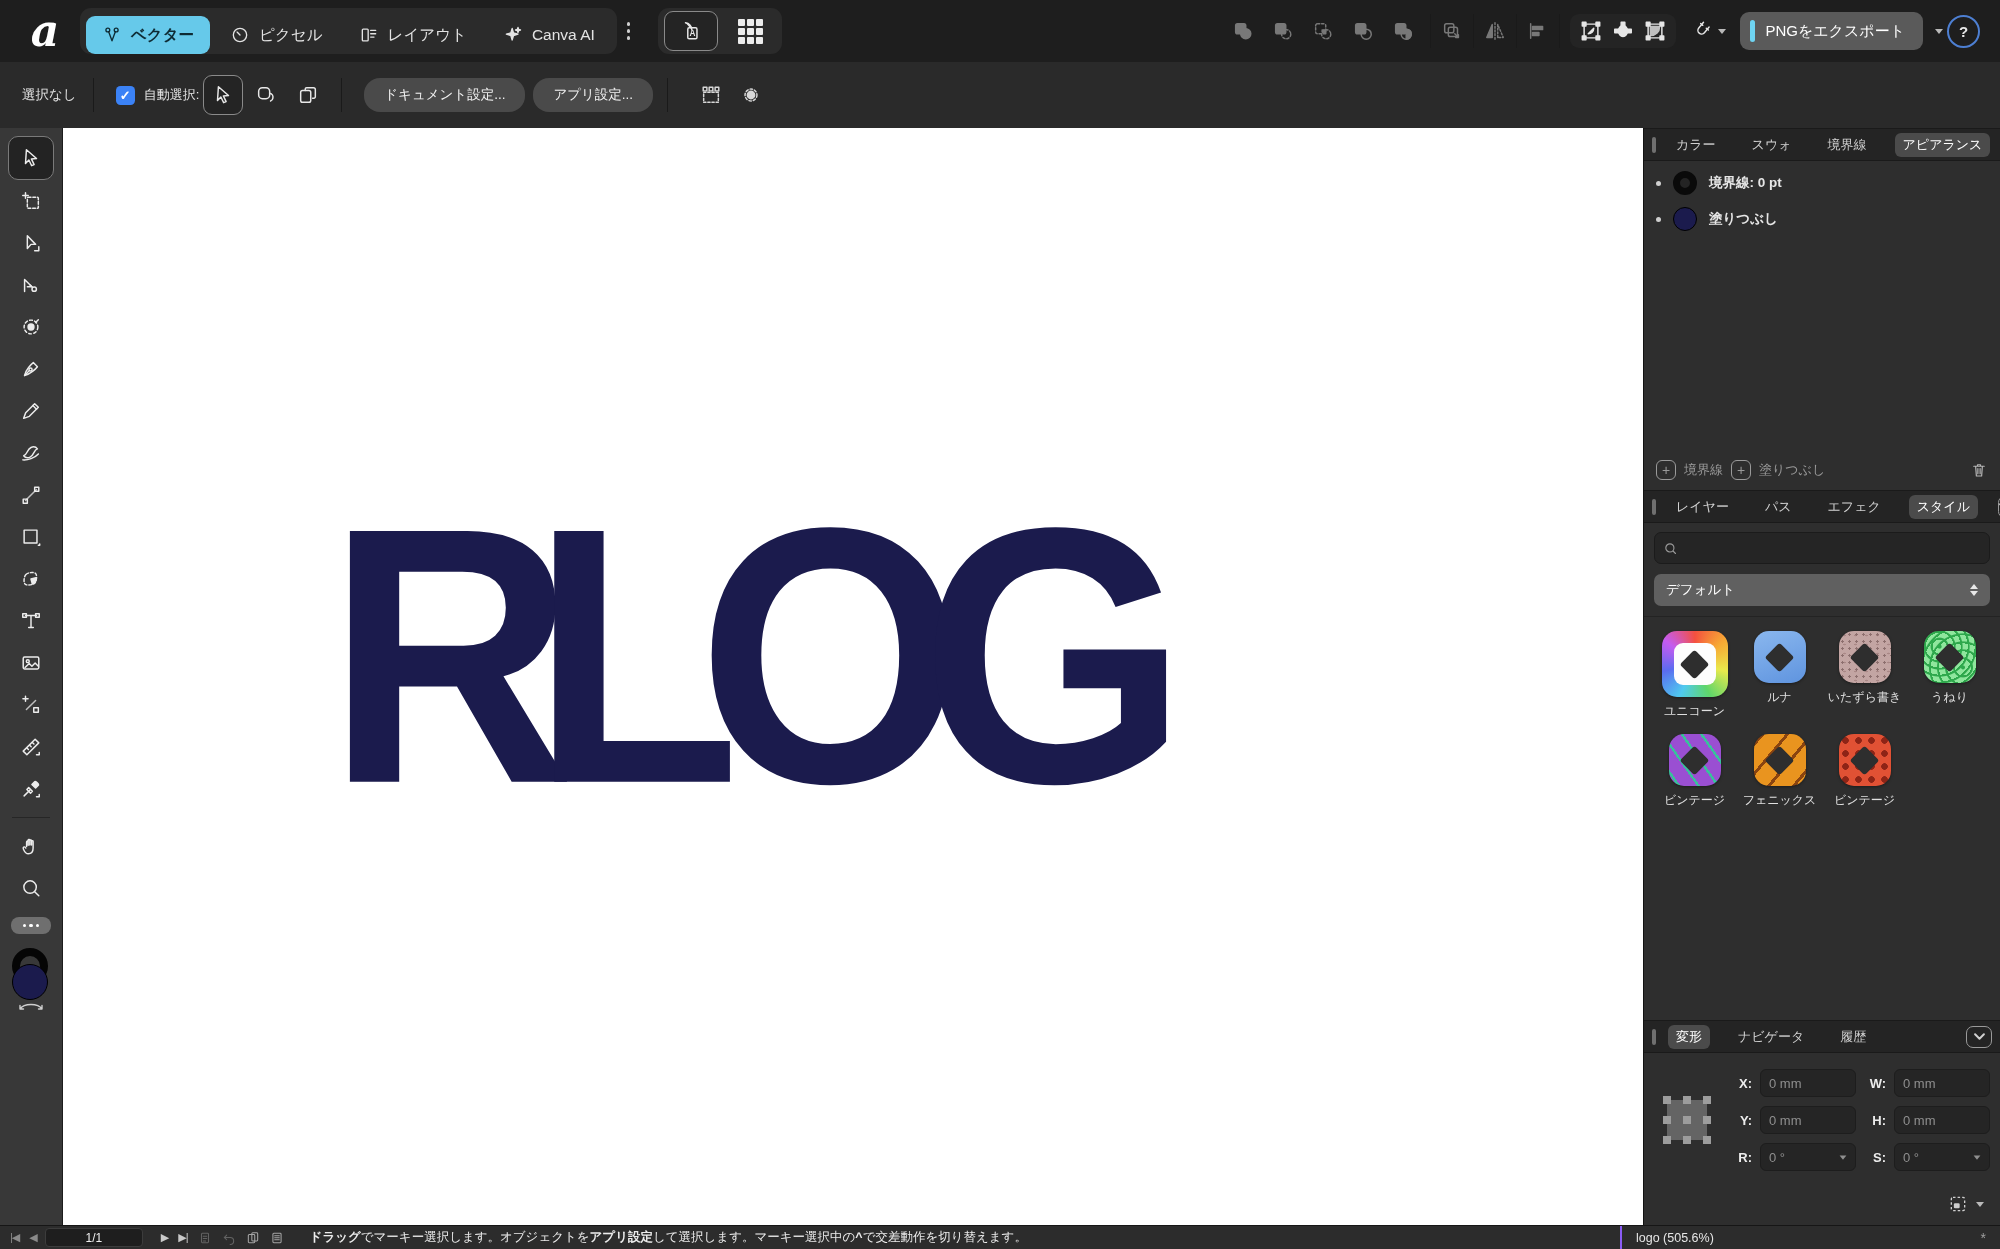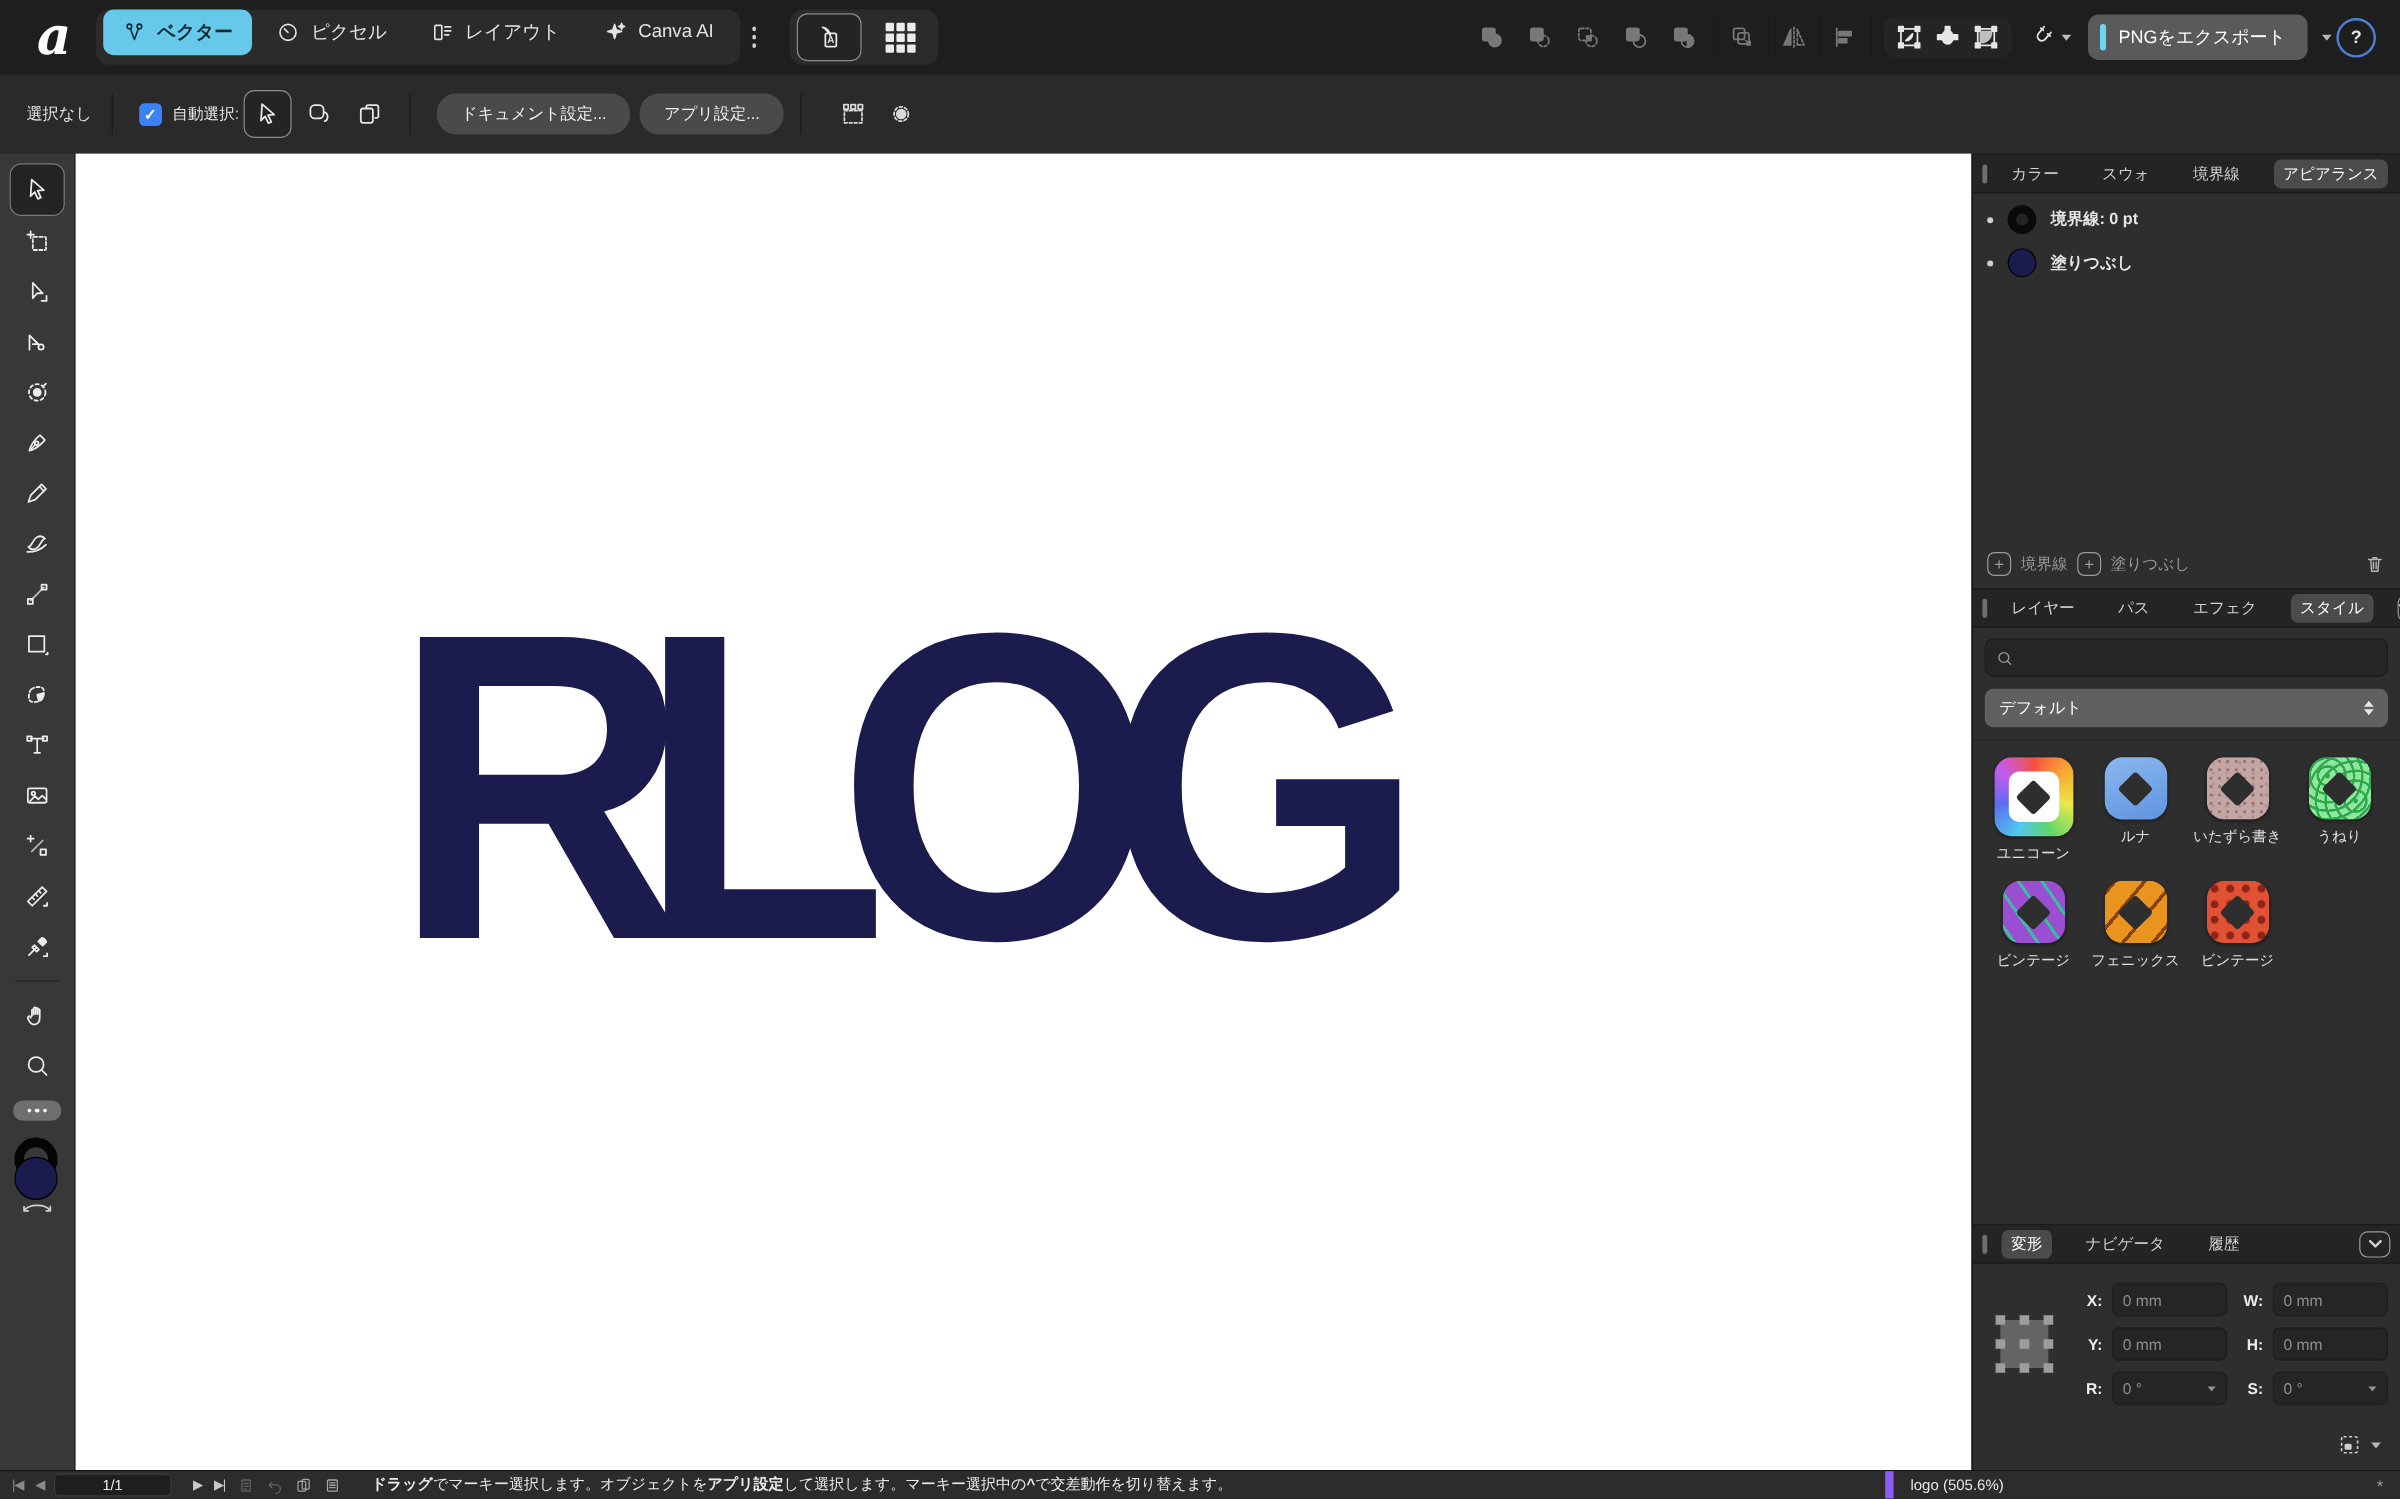--- a/index.html
+++ b/index.html
@@ -14,21 +14,21 @@
        stroke-linecap:round;stroke-linejoin:round;fill:none;}
   .ic text{stroke:none;fill:currentColor;}
 
   
   .topbar{position:absolute;left:0;top:0;right:0;height:62px;background:#1e1e1e;
           border-bottom:1px solid #141414;display:flex;align-items:center;}
   .logo-a{width:46px;margin:0 12px 0 22px;font-family:"DejaVu Serif",serif;
           font-style:italic;font-weight:bold;font-size:44px;color:#fff;line-height:58px;
           text-align:center;}
   .persona-wrap{background:#2b2b2b;border-radius:11px;height:46px;display:flex;
-          align-items:flex-start;padding:0 6px;gap:4px;}
+          align-items:flex-end;padding:0 6px;gap:4px;}
   .persona{display:flex;align-items:center;gap:9px;height:38px;border-radius:9px;
           padding:0 16px;font-size:15.5px;color:#e3e3e3;cursor:default;}
   .persona .ic{width:20px;height:20px;}
   .persona.active{background:#66c9ea;color:#0e2b34;font-weight:bold;}
   .kebab{display:flex;flex-direction:column;gap:3.5px;padding:0 14px 0 10px;}
   .kebab i{width:3.5px;height:3.5px;border-radius:50%;background:#cfcfcf;display:block;}
   .toggle-wrap{background:#2b2b2b;border-radius:11px;height:46px;display:flex;
           align-items:center;padding:0 6px;gap:6px;margin-left:14px;}
   .tglbtn{width:52px;height:38px;border-radius:9px;display:flex;align-items:center;
           justify-content:center;color:#e8e8e8;}
@@ -167,21 +167,21 @@
           border-top:1px solid #161616;display:flex;align-items:center;font-size:12.5px;}
   .nav-glyph{color:#c9c9c9;font-size:11px;margin-left:10px;letter-spacing:-1px;}
   .nav-glyph.dim2{color:#8a8a8a;}
   .pagepill{width:96px;height:17px;background:#1e1e1e;border:1px solid #3c3c3c;border-radius:4px;
           color:#eee;display:flex;align-items:center;justify-content:center;font-size:12px;
           margin:0 8px;}
   .sb-icons{display:flex;align-items:center;gap:10px;margin-left:10px;color:#a5a5a5;}
   .sb-icons svg{width:14px;height:14px;}
   .hint{margin-left:26px;color:#ececec;white-space:nowrap;}
   .hint b{font-weight:bold;}
-  .sb-right{position:absolute;right:0;top:0;bottom:0;width:429px;border-left:7px solid #8b5cf6;
+  .sb-right{position:absolute;right:0;top:0;bottom:0;width:380px;border-left:2px solid #8b5cf6;
           display:flex;align-items:center;padding:0 14px;box-sizing:border-box;background:#2c2c2c;}
   .sb-star{margin-left:auto;color:#9f9f9f;font-size:14px;}
 </style>
 </head>
 <body>
 
 <div class="app">
 
   <div class="topbar">
     <div class="logo-a">a</div>

